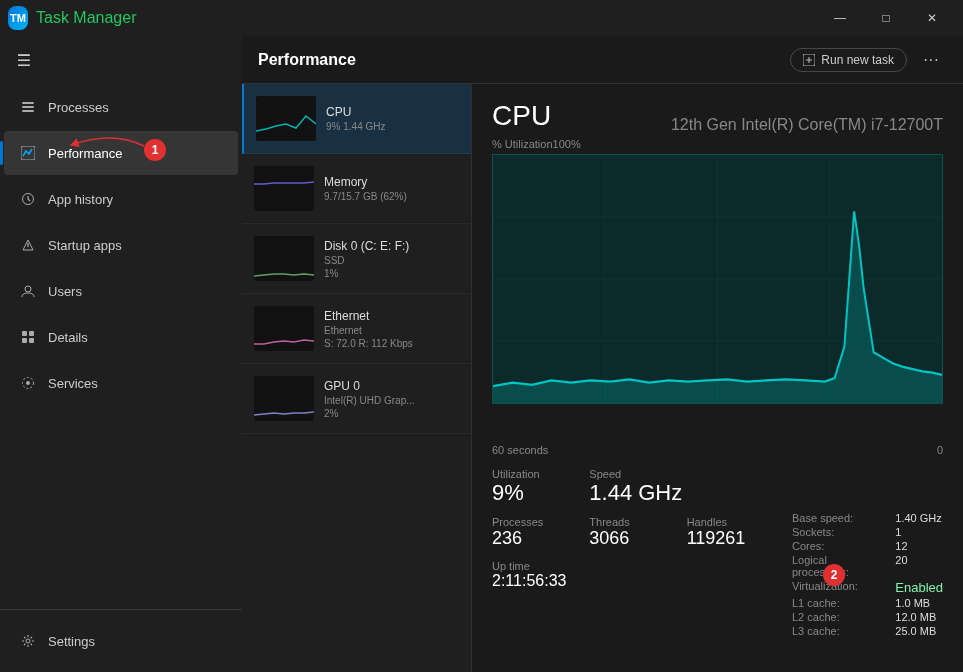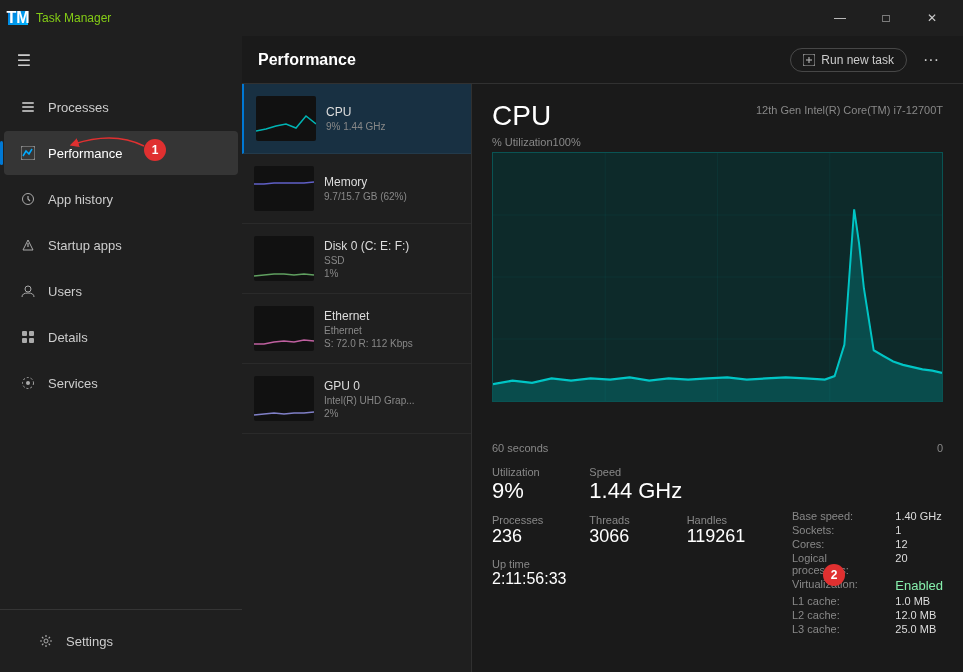--- a/index.html
+++ b/index.html
@@ -24,33 +24,33 @@
       padding: 0 8px;
       flex-shrink: 0;
     }
     .titlebar-left {
       display: flex;
       align-items: center;
       gap: 8px;
     }
     .app-icon {
       width: 20px;
-      height: 14px;
+      height: 24px;
       background: linear-gradient(135deg, #0078d4, #00b4ff);
-      border-radius: 0;
+      border-radius: 8px;
       display: flex;
       align-items: center;
       justify-content: center;
-      font-size: 16px;
+      font-size: 11px;
       font-weight: bold;
       color: white;
     }
     .titlebar-title {
-      font-size: 12px;
-      color: #84cc16;
+      font-size: 16px;
+      color: #22c55e;
     }
     .titlebar-controls {
       display: flex;
       gap: 0;
     }
     .titlebar-btn {
       width: 46px;
       height: 36px;
       display: flex;
       align-items: center;
@@ -125,21 +125,21 @@
     .sidebar-icon {
       width: 16px;
       height: 16px;
       flex-shrink: 0;
       display: flex;
       align-items: center;
       justify-content: center;
       font-size: 14px;
     }
     .sidebar-bottom {
-      padding: 8px 18px;
+      padding: 8px 0;
       border-top: 1px solid rgba(255,255,255,0.1);
     }
 
     
     .content-area {
       flex: 1;
       display: flex;
       flex-direction: column;
       background: #1a1a1a;
       overflow: hidden;
@@ -251,23 +251,23 @@
       justify-content: space-between;
       align-items: flex-start;
       margin-bottom: 4px;
     }
     .cpu-title {
       font-size: 28px;
       font-weight: 300;
       color: white;
     }
     .cpu-model {
-      font-size: 11px;
+      font-size: 16px;
       color: #888;
-      margin-top: 4px;
+      margin-top: 16px;
     }
     .cpu-util-label {
       font-size: 11px;
       color: #888;
       margin-bottom: 4px;
       display: flex;
       justify-content: flex-start;
     }
     .cpu-chart-container {
       flex: 1;

